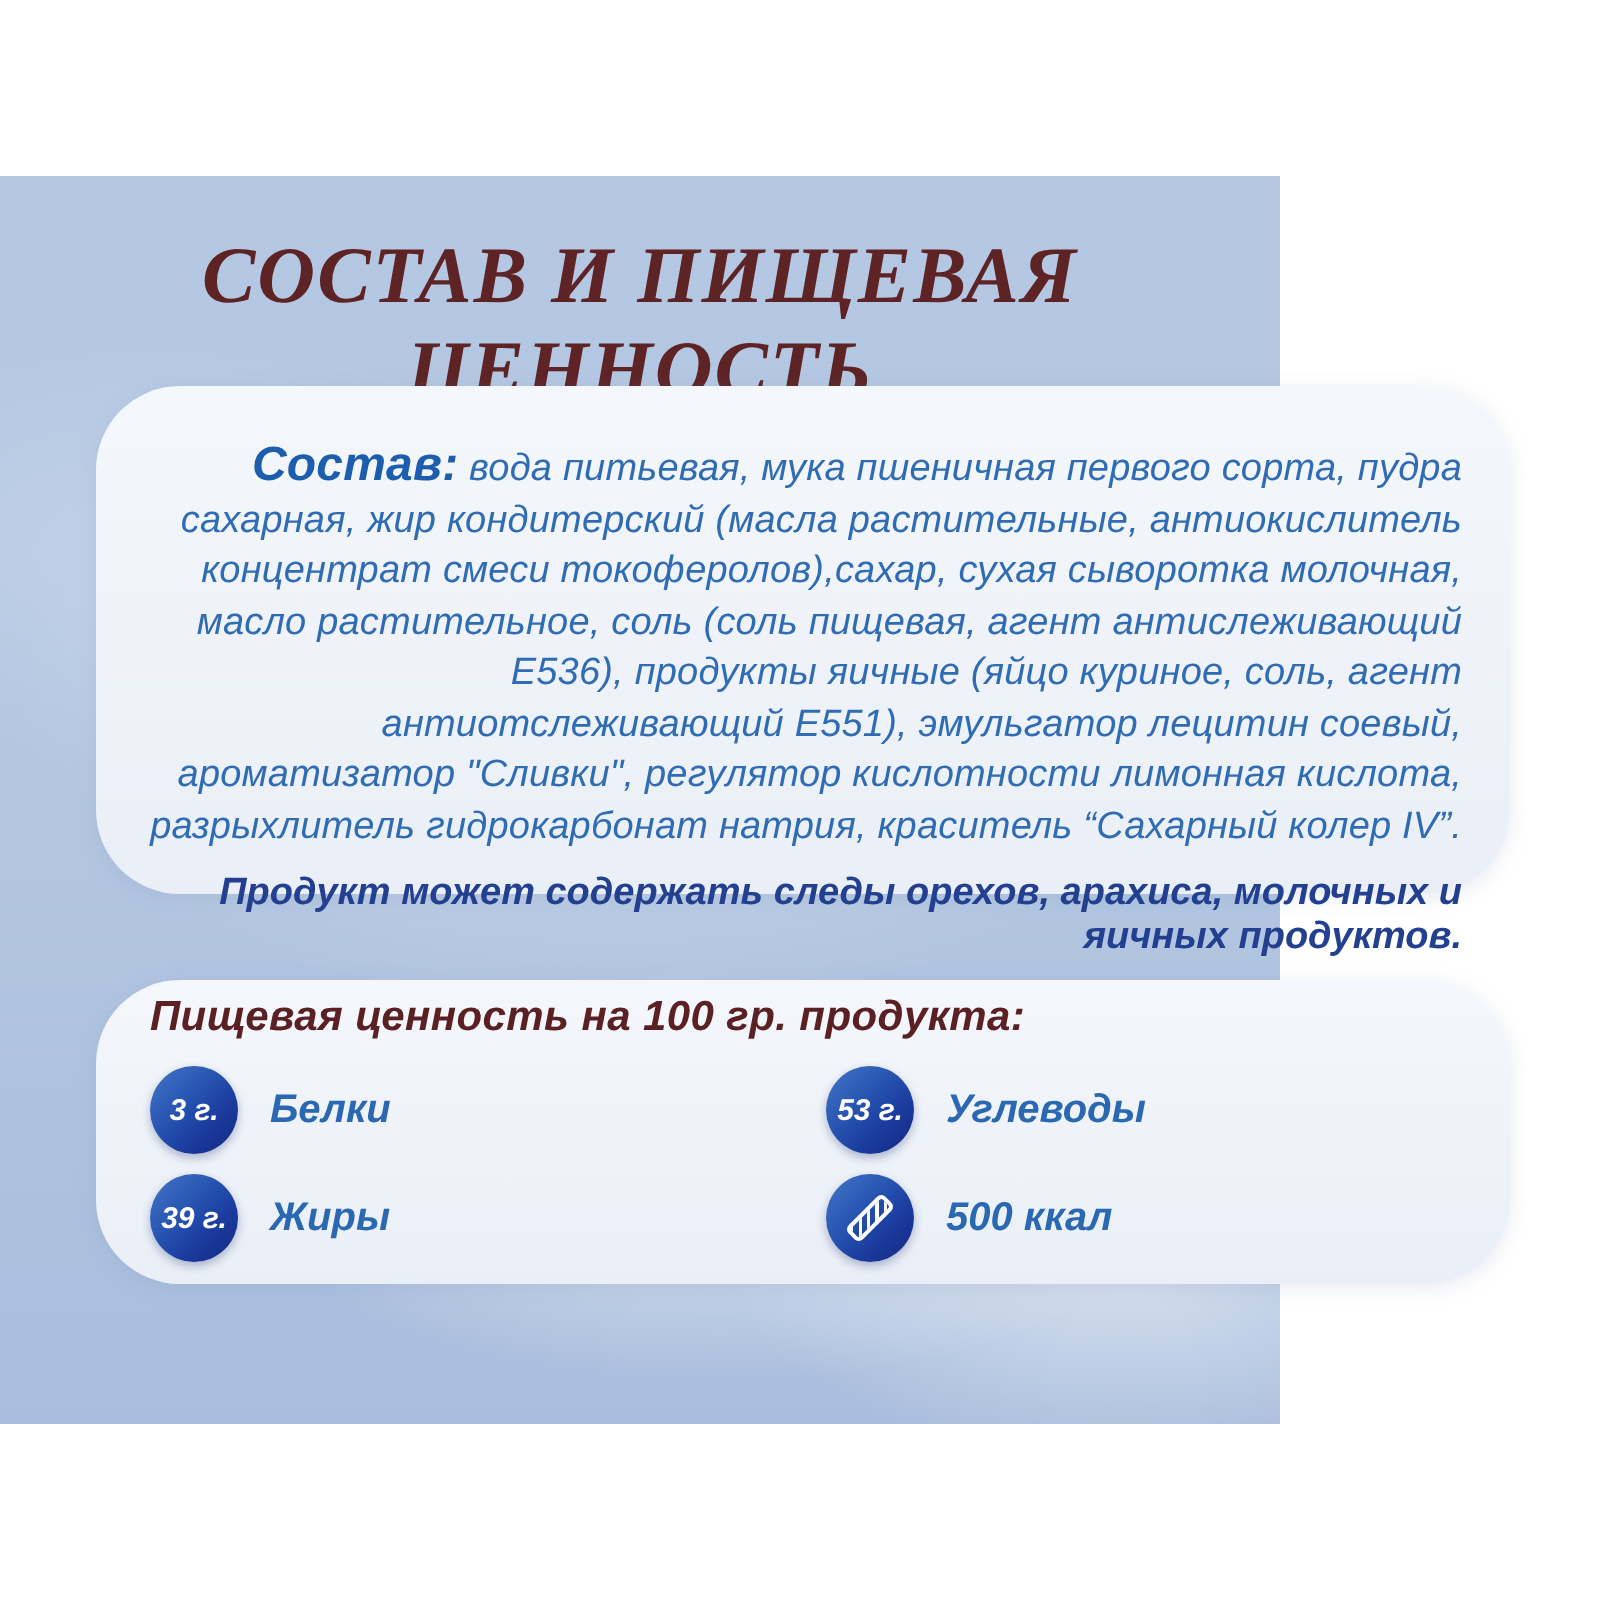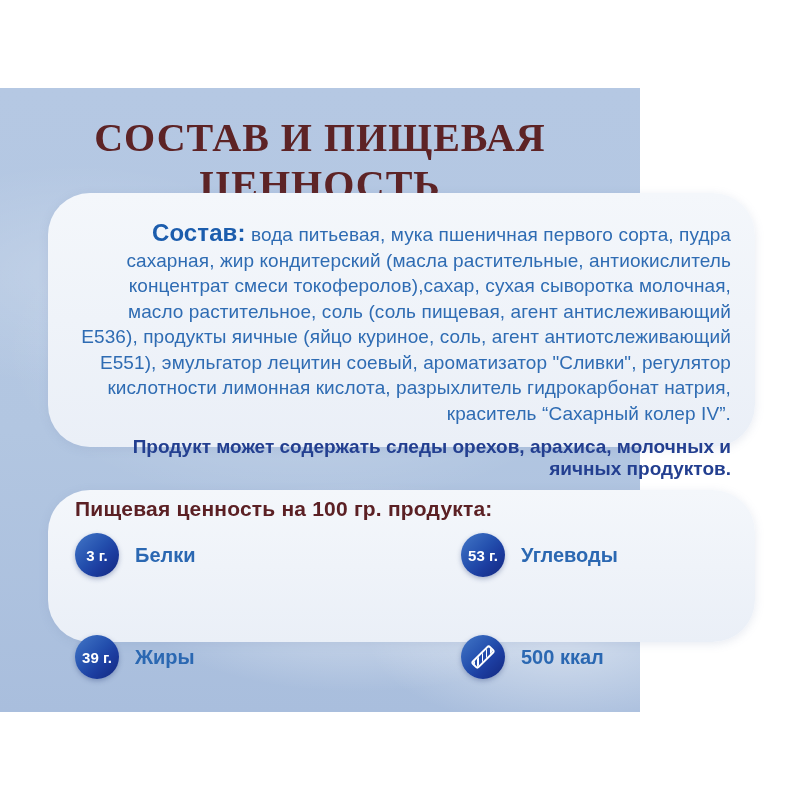--- a/index.html
+++ b/index.html
@@ -14,20 +14,21 @@
 
   
   .sky {
     position:absolute; left:0; top:88px; width:640px; height:624px;
     background:
       radial-gradient(ellipse 340px 150px at 56% 80%, rgba(255,255,255,0.55), rgba(255,255,255,0) 70%),
       radial-gradient(ellipse 280px 130px at 88% 88%, rgba(255,255,255,0.50), rgba(255,255,255,0) 70%),
       radial-gradient(ellipse 420px 220px at 48% 42%, rgba(255,255,255,0.28), rgba(255,255,255,0) 72%),
       radial-gradient(ellipse 300px 160px at 12% 30%, rgba(255,255,255,0.18), rgba(255,255,255,0) 70%),
       linear-gradient(180deg, #b5c8e3 0%, #b2c6e1 55%, #a9bedd 100%);
+    font-style: italic;
   }
 
   .title {
     position:absolute; left:0; top:26px; width:100%;
     text-align:center;
     font-family:"Liberation Serif", serif;
     font-weight:bold;
     font-size:40px;
     letter-spacing:1px;
     color:#5d2325;
@@ -67,21 +68,20 @@
     font-weight:bold;
     color:#5b2024;
     letter-spacing:0.2px;
   }
   .nutri-grid {
     margin-top:7px;
     display:grid;
     grid-template-columns:338px 1fr;
     grid-template-rows:54px 54px;
     grid-auto-flow:column;
-    gap:48px;
   }
   .nutri-item { display:flex; align-items:center; gap:16px; }
   .badge {
     width:44px; height:44px; border-radius:50%;
     background:linear-gradient(135deg, #4377c7 0%, #2450ae 45%, #1c3da0 65%, #13277e 100%);
     display:flex; align-items:center; justify-content:center;
     color:#ffffff; font-weight:bold; font-size:15px;
     box-shadow:0 2px 5px rgba(40,60,120,0.35);
     flex:0 0 44px;
   }

